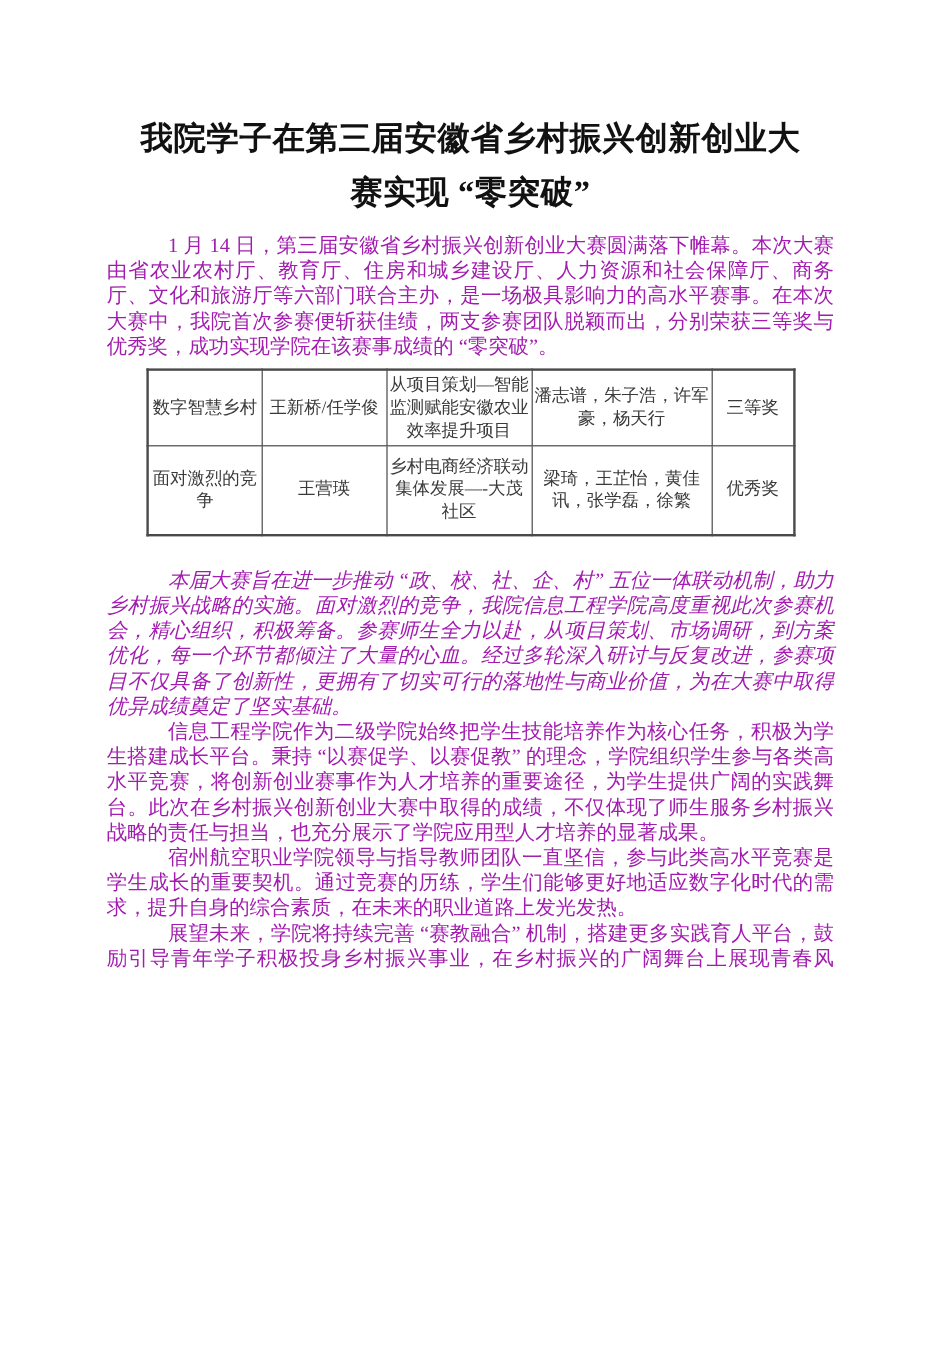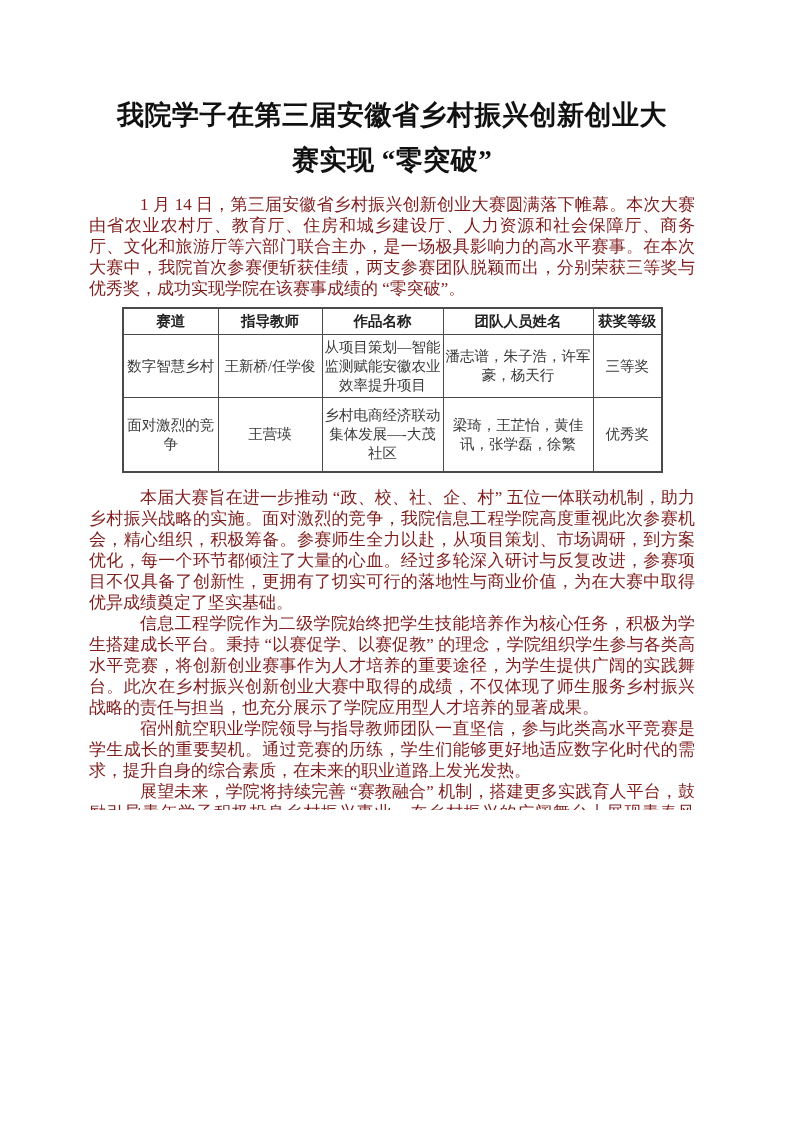--- a/index.html
+++ b/index.html
@@ -32,24 +32,25 @@
     letter-spacing: 0.5px;
     color: #111;
     margin: 0 0 11px 0;
   }
   .para {
     margin: 0;
     font-size: 17px;
     line-height: 21px;
     text-align: justify;
     text-indent: 3em;
-    color: #7f1d1d;
+    color: #a21caf;
   }
   .para-after-table {
-    margin-top: 14px;
+    margin-top: 26px;
+    font-style: italic;
   }
   .table-caption {
     margin: 17px 0 0 36px;
     font-family: "Liberation Sans", "DejaVu Sans", sans-serif;
     font-size: 15px;
     font-weight: bold;
     line-height: 21px;
     color: #1a1a1a;
   }
   table.awards {
@@ -98,27 +99,20 @@
 
     <table class="awards">
       <colgroup>
         <col class="c1">
           <col class="c2">
           <col class="c3">
           <col class="c4">
           <col class="c5">
       </colgroup>
       <tbody>
-          <tr>
-        <th>赛道</th>
-        <th>指导教师</th>
-        <th>作品名称</th>
-        <th>团队人员姓名</th>
-        <th>获奖等级</th>
-      </tr>
       <tr class="r1">
         <td>数字智慧乡村</td>
         <td>王新桥/任学俊</td>
         <td>从项目策划—智能监测赋能安徽农业效率提升项目</td>
         <td>潘志谱，朱子浩，许军豪，杨天行</td>
         <td>三等奖</td>
       </tr>
       <tr class="r2">
         <td>面对激烈的竞争</td>
         <td>王营瑛</td>

